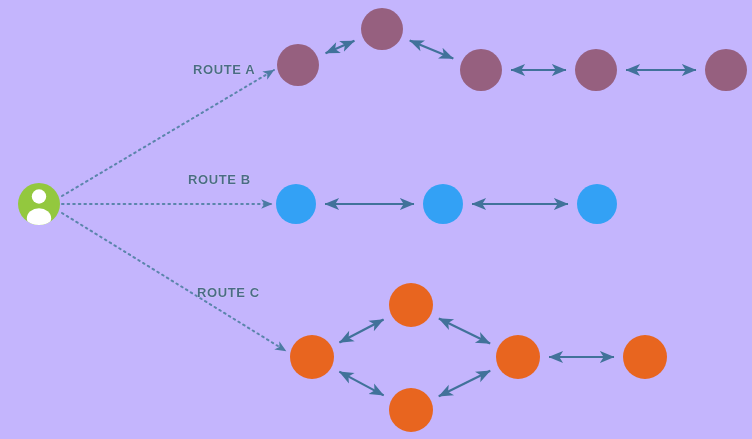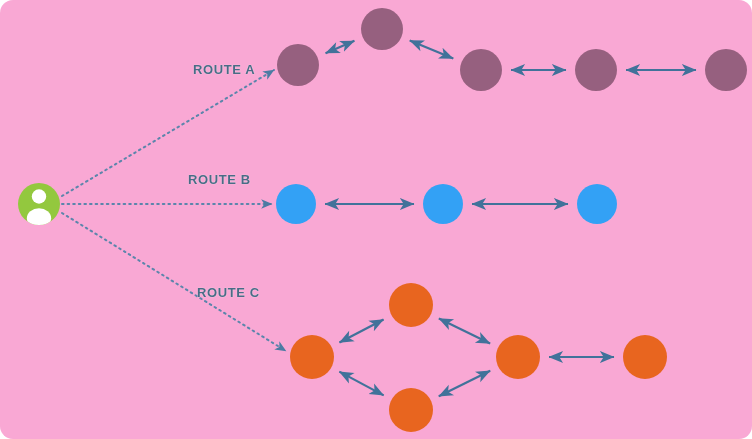--- a/index.html
+++ b/index.html
@@ -7,23 +7,22 @@
     padding: 0;
     background: #ffffff;
   }
   body {
     font-family: "Liberation Sans", sans-serif;
   }
   #canvas {
     position: relative;
     width: 752px;
     height: 439px;
-    background: #f9a8d4;
+    background: #c4b5fd;
     overflow: hidden;
-    border-radius: 13px;
   }
   #diagram-svg {
     position: absolute;
     left: 0;
     top: 0;
     width: 752px;
     height: 439px;
   }
   .route-label {
     position: absolute;

